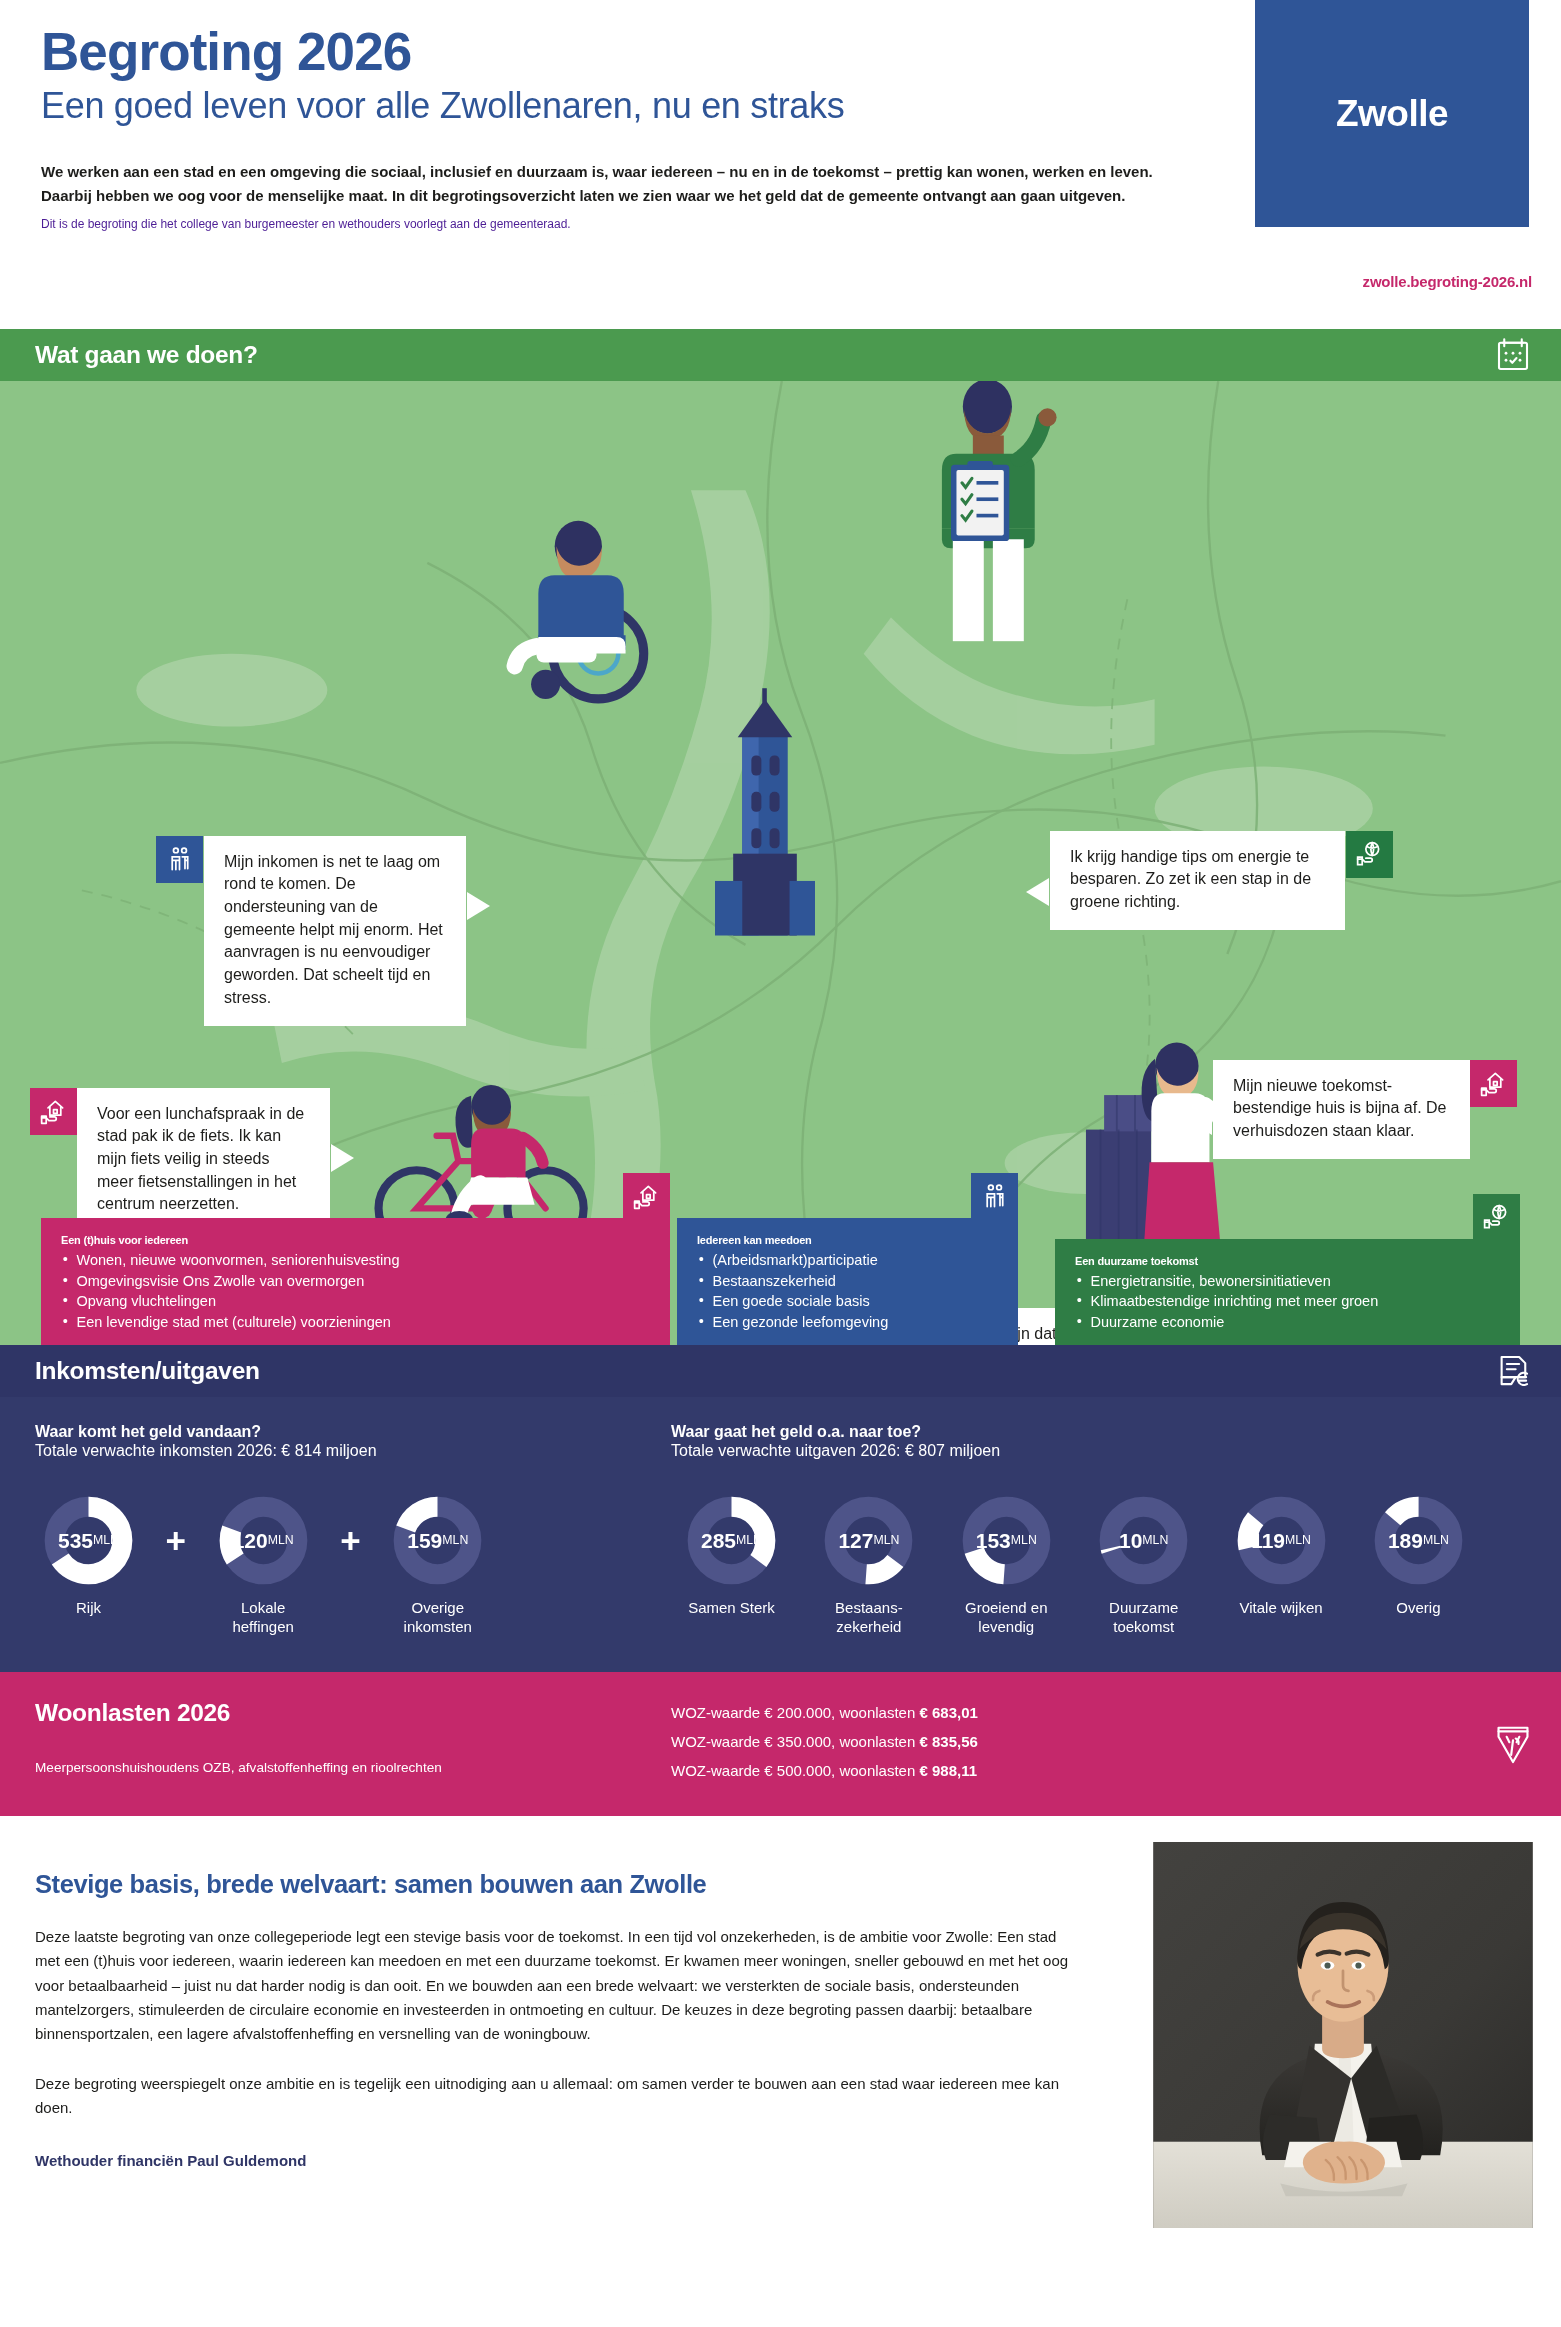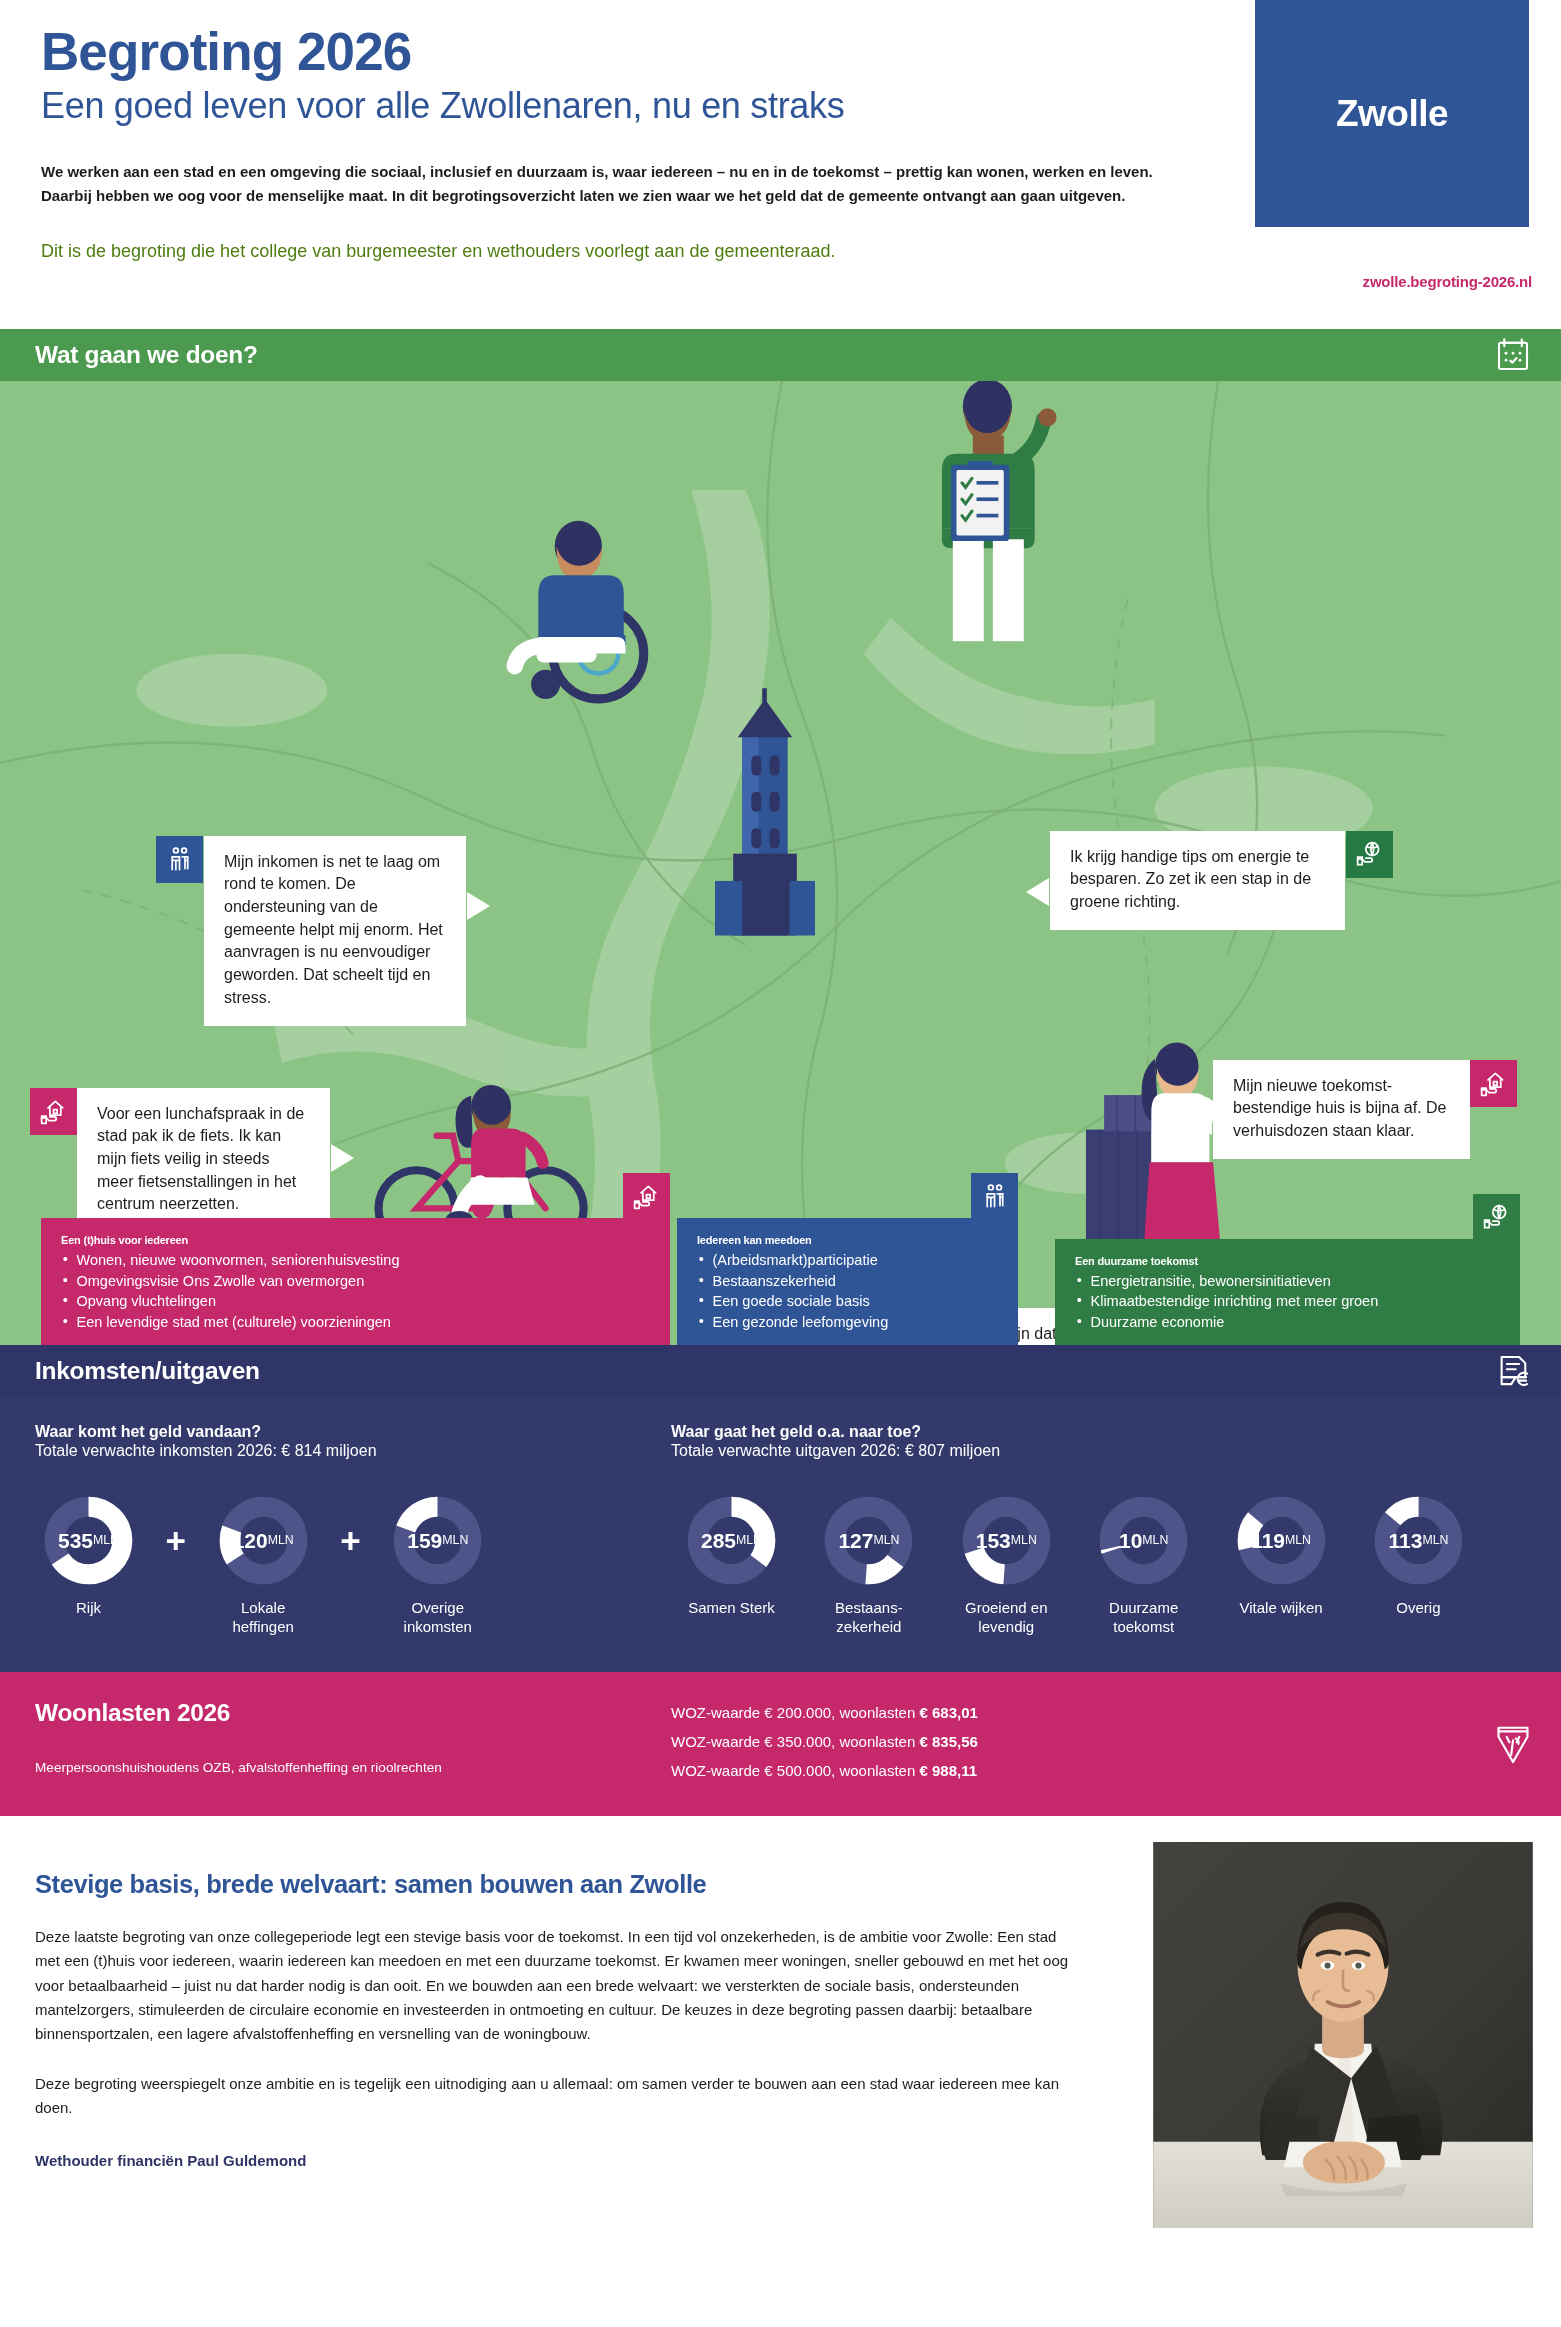--- a/index.html
+++ b/index.html
@@ -9,21 +9,21 @@
     width:1561px;height:2327px;position:relative;overflow:hidden;
     font-family:"Liberation Sans", sans-serif;
     color:#1d1d1b;
   }
 
   
   .header{position:relative;height:329px;background:#ffffff;padding:24px 0 0 41px;}
   .h-title{font-size:53px;font-weight:700;color:#2f5597;letter-spacing:-0.9px;line-height:1.05;}
   .h-sub{font-size:36px;font-weight:400;color:#2f5597;line-height:1.15;margin-top:5.5px;letter-spacing:-0.3px;}
   .h-body{width:1136px;margin-top:33px;font-size:15px;font-weight:700;line-height:1.62;color:#1d1d1b;}
-  .h-note{margin-top:33px;font-size:18px;font-weight:400;color:#4d7c0f;}
+  .h-note{margin-top:9px;font-size:12px;font-weight:400;color:#4c1d95;}
   .h-url{position:absolute;right:29px;top:273px;font-size:15px;font-weight:700;color:#c5286b;letter-spacing:-0.2px;}
   .logo-box{position:absolute;right:32px;top:0;width:274px;height:227px;background:#2f5597;
             display:flex;align-items:center;justify-content:center;}
   .logo-box span{color:#fff;font-size:37px;font-weight:700;letter-spacing:-0.5px;}
 
   
   .band-head{position:relative;display:flex;align-items:center;height:52px;padding-left:35px;}
   .band-head h2{color:#fff;font-size:24.5px;font-weight:700;letter-spacing:-0.3px;}
   .band-icon{position:absolute;right:27px;top:50%;transform:translateY(-50%);width:42px;height:42px;}
   .band-icon svg{width:100%;height:100%;display:block;}
@@ -579,21 +579,21 @@
             <div class="donut-cap">Vitale wijken</div>
           </div>
 
           <div class="donut-item">
             <div class="donut-wrap">
               <svg viewBox="0 0 104 104">
                 <circle cx="52" cy="52" r="37" fill="none" stroke="#4e5489" stroke-width="22"></circle>
                 <circle cx="52" cy="52" r="37" fill="none" stroke="#ffffff" stroke-width="22" stroke-dasharray="32.6 199.9" stroke-dashoffset="-200"></circle>
               </svg>
               <div class="donut-lbl">
-                <span class="donut-num">113</span>
+                <span class="donut-num">189</span>
                 <span class="donut-mln">MLN</span>
               </div>
             </div>
             <div class="donut-cap">Overig</div>
           </div>
 
         </div>
       </div>
 
     </div>

